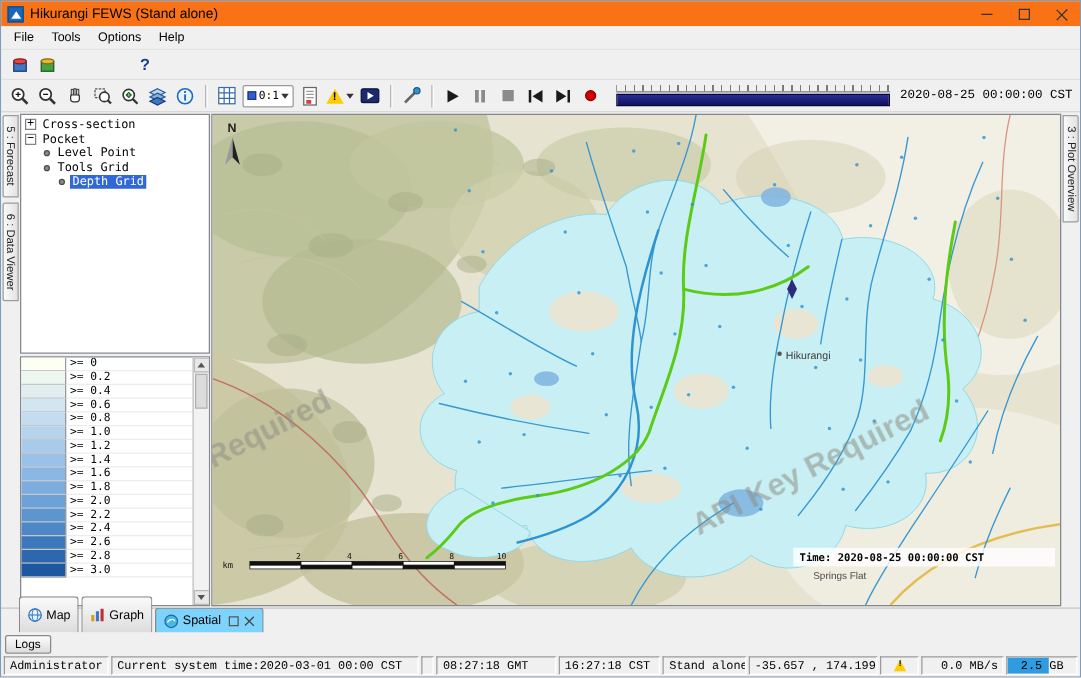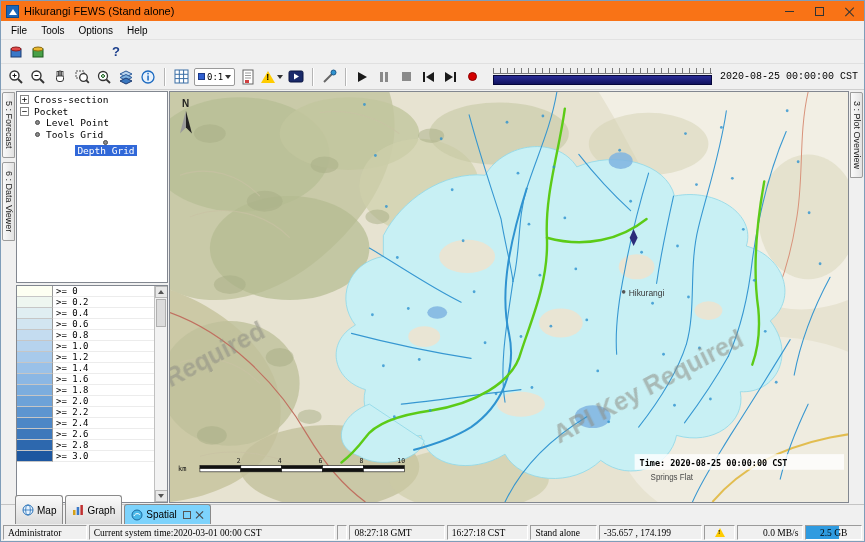--- a/index.html
+++ b/index.html
@@ -100,21 +100,21 @@
   .tab-restore{width:8px;height:8px;border:1px solid #555;margin-left:3px}
   .tab-close{position:relative;width:9px;height:9px;margin-left:1px}
   .tab-close::before,.tab-close::after{content:"";position:absolute;left:4px;top:0;width:1.3px;height:10px;background:#444}
   .tab-close::before{transform:rotate(45deg)}
   .tab-close::after{transform:rotate(-45deg)}
 
   .logs-row{height:18px;display:flex;align-items:center;padding-left:3px;background:#f0f0f0;flex:0 0 auto}
   .logs-btn{font-size:9.5px;padding:1px 7px;border:1px solid #8a8a8a;background:linear-gradient(#fcfcfc,#dcdcdc);border-radius:2px}
 
   
-  .statusbar{height:17px;display:flex;align-items:stretch;background:#f0f0f0;padding:1px 2px;gap:2px;font-family:Liberation Serif, serif;font-size:9.5px;flex:0 0 auto}
+  .statusbar{height:17px;display:flex;align-items:stretch;background:#f0f0f0;padding:1px 2px;gap:2px;font-family:Liberation Mono, monospace;font-size:9.5px;flex:0 0 auto}
   .seg{border:1px solid;border-color:#9b9b9b #ffffff #ffffff #9b9b9b;display:flex;align-items:center;padding:0 4px;white-space:nowrap;overflow:hidden}
   .w-user{width:86px}.w-sys{width:254px}.w-fill{flex:1}.w-gmt{width:98px}.w-cst{width:84px}
   .w-mode{width:68px}.w-coord{width:106px}.w-warn{width:32px;justify-content:center}
   .w-speed{width:68px;justify-content:flex-end}
   .w-mem{width:58px;position:relative;justify-content:center}
   .mem-fill{position:absolute;left:0;top:0;bottom:0;width:60%;background:#2f9be0}
   .mem-text{position:relative}
 
   .icon-svg{display:block}
   .scale-txt{font-family:"DejaVu Sans Mono",monospace}
@@ -312,21 +312,21 @@
             <span class="tree-label">Pocket</span>
           </div>
           <div class="tree-row" style="padding-left: 16px;">
             <span class="leaf-dot"></span>
             <span class="tree-label">Level Point</span>
           </div>
           <div class="tree-row" style="padding-left: 16px;">
             <span class="leaf-dot"></span>
             <span class="tree-label">Tools Grid</span>
           </div>
-          <div class="tree-row sel" style="padding-left: 28px; flex-direction: column;">
+          <div class="tree-row sel" style="padding-left: 28px;">
             <span class="leaf-dot"></span>
             <span class="tree-label">Depth Grid</span>
           </div>
         </div>
       <div class="legend-panel">
         <div class="legend-body">
           <div class="legend-list">
               <div class="legend-row">
                 <span class="swatch" style="background: rgb(253, 255, 242);"></span>
                 <span class="legend-label">&gt;= 0</span>
@@ -620,20 +620,23 @@
       <svg class="icon-svg" width="12" height="12">
           <circle cx="6" cy="6" r="5" fill="#49b8e8" stroke="#1a6aa0"></circle>
           <path d="M3 7 C4 4 8 4 9 6" stroke="#fff" fill="none"></path>
         </svg>
       <span>Spatial</span>
       <span class="tab-restore"></span>
       <span class="tab-close"></span>
     </div>
   </div>
 
+  <div class="logs-row">
+    <button class="logs-btn">Logs</button>
+  </div>
 
   <div class="statusbar">
     <div class="seg w-user">Administrator</div>
     <div class="seg w-sys">Current system time:2020-03-01 00:00 CST</div>
     <div class="seg w-fill"></div>
     <div class="seg w-gmt">08:27:18 GMT</div>
     <div class="seg w-cst">16:27:18 CST</div>
     <div class="seg w-mode">Stand alone</div>
     <div class="seg w-coord">-35.657 , 174.199</div>
     <div class="seg w-warn">

